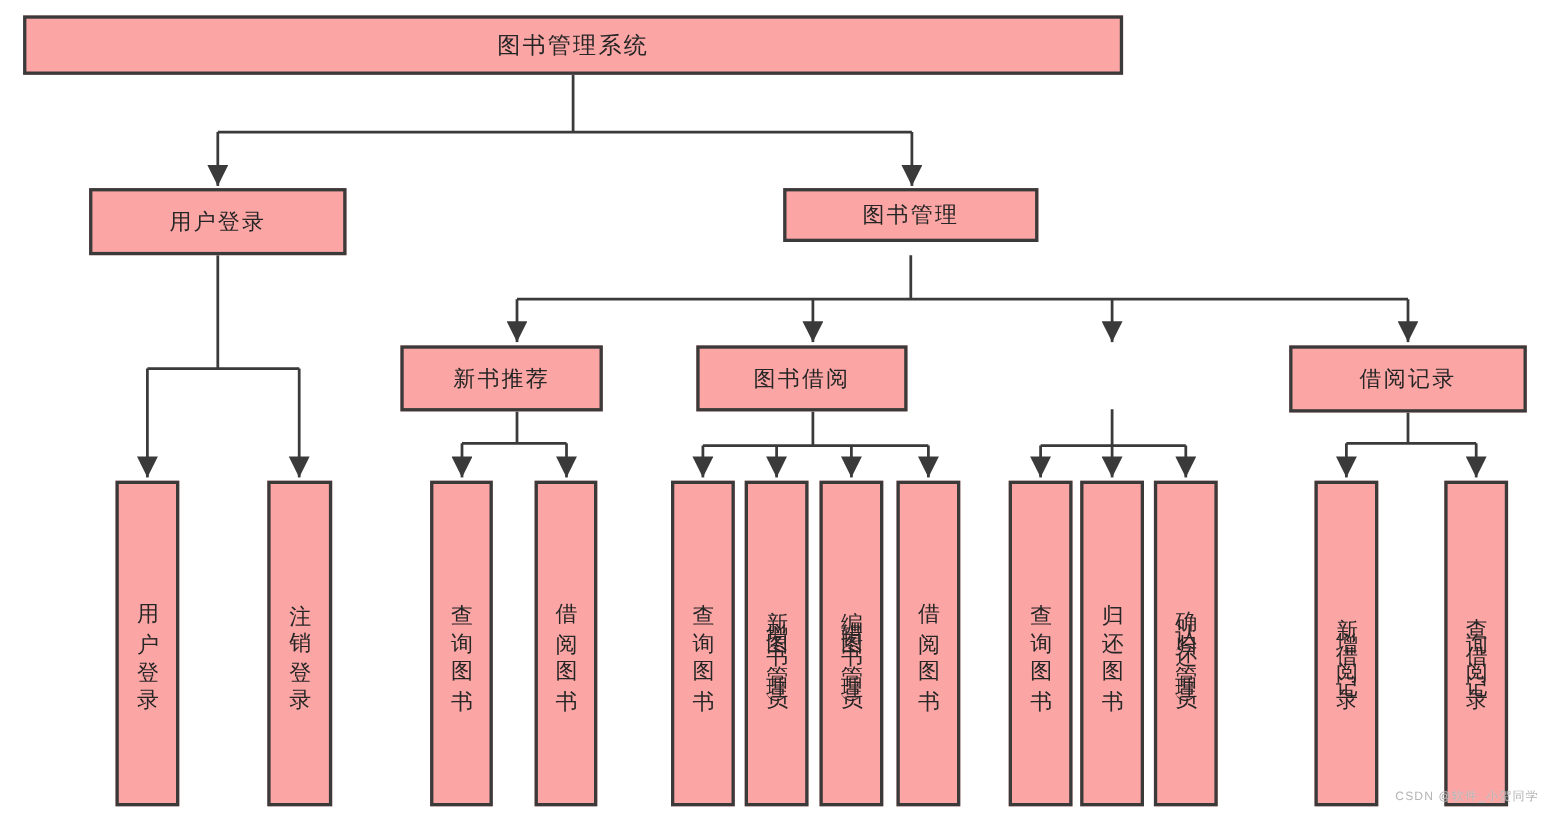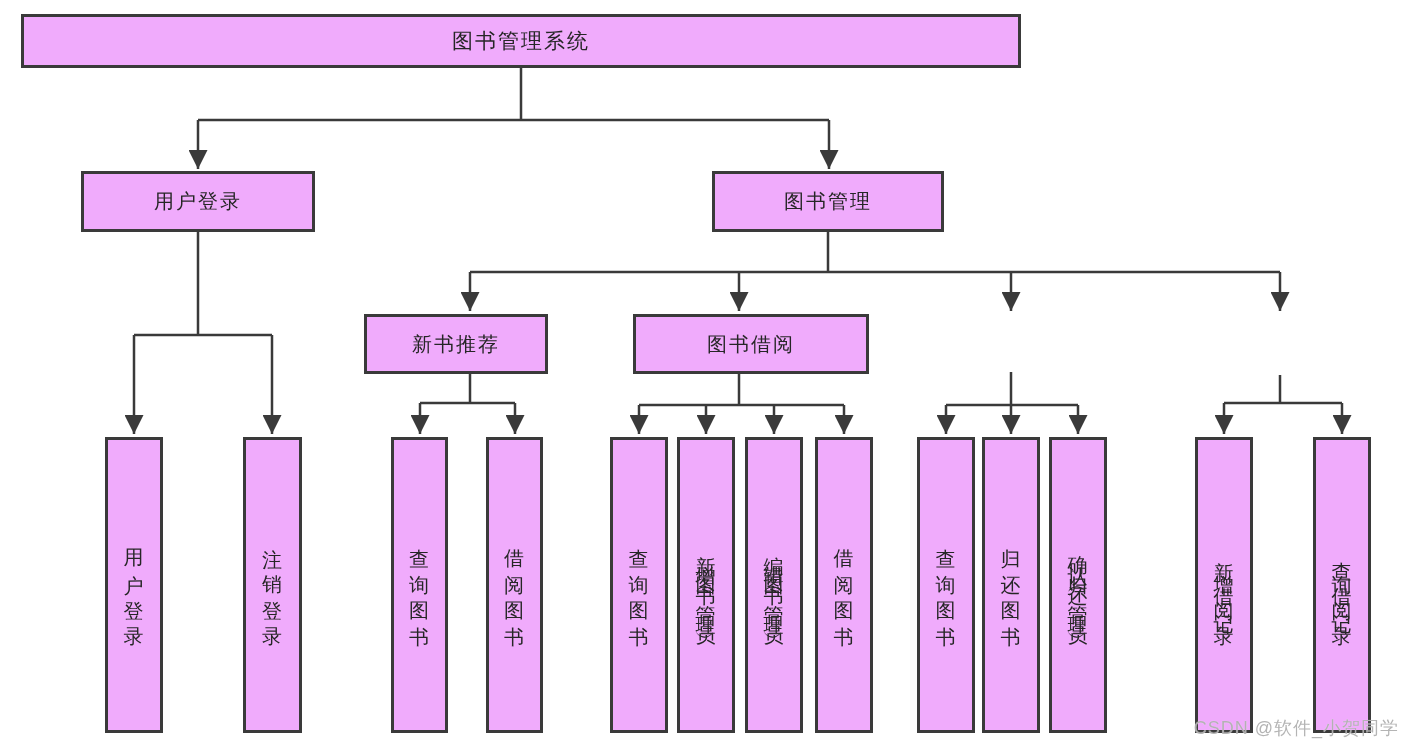--- a/index.html
+++ b/index.html
@@ -5,36 +5,36 @@
   html,body{margin:0;padding:0;background:#ffffff;}
   .stage{
     position:relative;width:1405px;height:747px;background:#ffffff;overflow:hidden;
     font-family:"Liberation Sans","DejaVu Sans",sans-serif;
     color:#262626;
   }
   .connectors{position:absolute;left:0;top:0;width:1405px;height:747px;z-index:1;}
   .connectors path,.connectors line{stroke:#3a3a3a;stroke-width:2.5;fill:none;}
   .connectors .head{fill:#3a3a3a;stroke:none;}
   .node{
-    position:absolute;box-sizing:border-box;border:3px solid #3a3a3a;background:#f0abfc;
+    position:absolute;box-sizing:border-box;border:3px solid #3a3a3a;background:#fca5a5;
     display:flex;align-items:center;justify-content:center;z-index:2;
   }
   .node .lbl{letter-spacing:2px;}
   .root-lbl{font-size:21px;}
   .h-lbl{font-size:20px;}
   .leaf .vtext{
     writing-mode:vertical-rl;text-orientation:mixed;
     font-size:20px;line-height:1;white-space:nowrap;
   }
   .sp4{letter-spacing:26px;}
   .sp6{letter-spacing:13px;}
   .sp9{letter-spacing:10px;}
   .watermark{
     position:absolute;right:6px;top:716px;z-index:3;
-    font-size:18px;letter-spacing:1px;color:rgba(172,172,172,0.9);
+    font-size:11px;letter-spacing:1px;color:rgba(172,172,172,0.9);
     text-shadow:0 0 1px rgba(255,255,255,0.6);
   }
 </style>
 </head>
 <body>
 
 <div class="stage">
 
   <svg class="connectors" viewBox="0 0 1405 747" xmlns="http://www.w3.org/2000/svg" aria-hidden="true">
     <defs>
@@ -77,29 +77,32 @@
     <line x1="1342" y1="403" x2="1342" y2="434" marker-end="url(#arw)"></line>
   </svg>
 
   <div class="node" style="left:21px;top:14px;width:1000px;height:54px">
     <span class="lbl root-lbl">图书管理系统</span>
   </div>
 
   <div class="node" style="left:81px;top:171px;width:234px;height:61px">
     <span class="lbl h-lbl">用户登录</span>
   </div>
-  <div class="node" style="left:712px;top:171px;width:232px;height:61px">
+  <div class="node" style="left:712px;top:171px;width:232px;height:49px">
     <span class="lbl h-lbl">图书管理</span>
   </div>
 
   <div class="node" style="left:364px;top:314px;width:184px;height:60px">
     <span class="lbl h-lbl">新书推荐</span>
   </div>
-  <div class="node" style="left:633px;top:314px;width:236px;height:60px">
+  <div class="node" style="left:633px;top:314px;width:192px;height:60px">
     <span class="lbl h-lbl">图书借阅</span>
+  </div>
+  <div class="node" style="left:1172px;top:314px;width:216px;height:61px">
+    <span class="lbl h-lbl">借阅记录</span>
   </div>
 
   <div class="node leaf" style="left:105px;top:437px;width:58px;height:296px">
     <span class="vtext sp4">用户登录</span>
   </div>
   <div class="node leaf" style="left:243px;top:437px;width:59px;height:296px">
     <span class="vtext sp4">注销登录</span>
   </div>
 
   <div class="node leaf" style="left:391px;top:437px;width:57px;height:296px">

